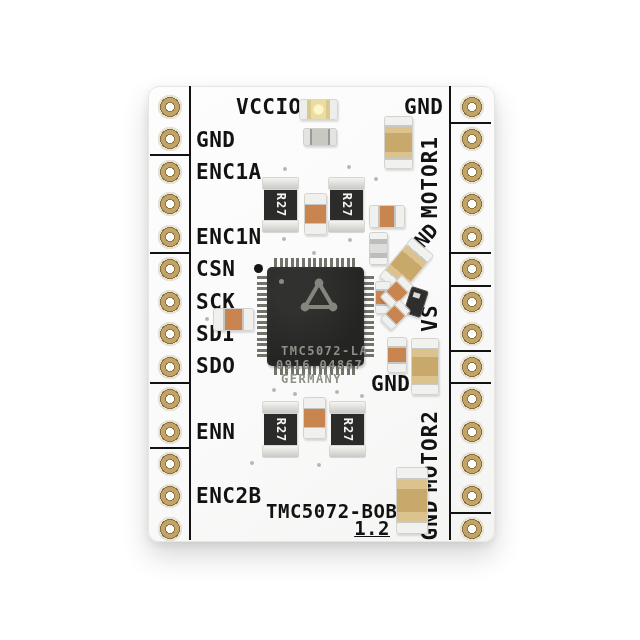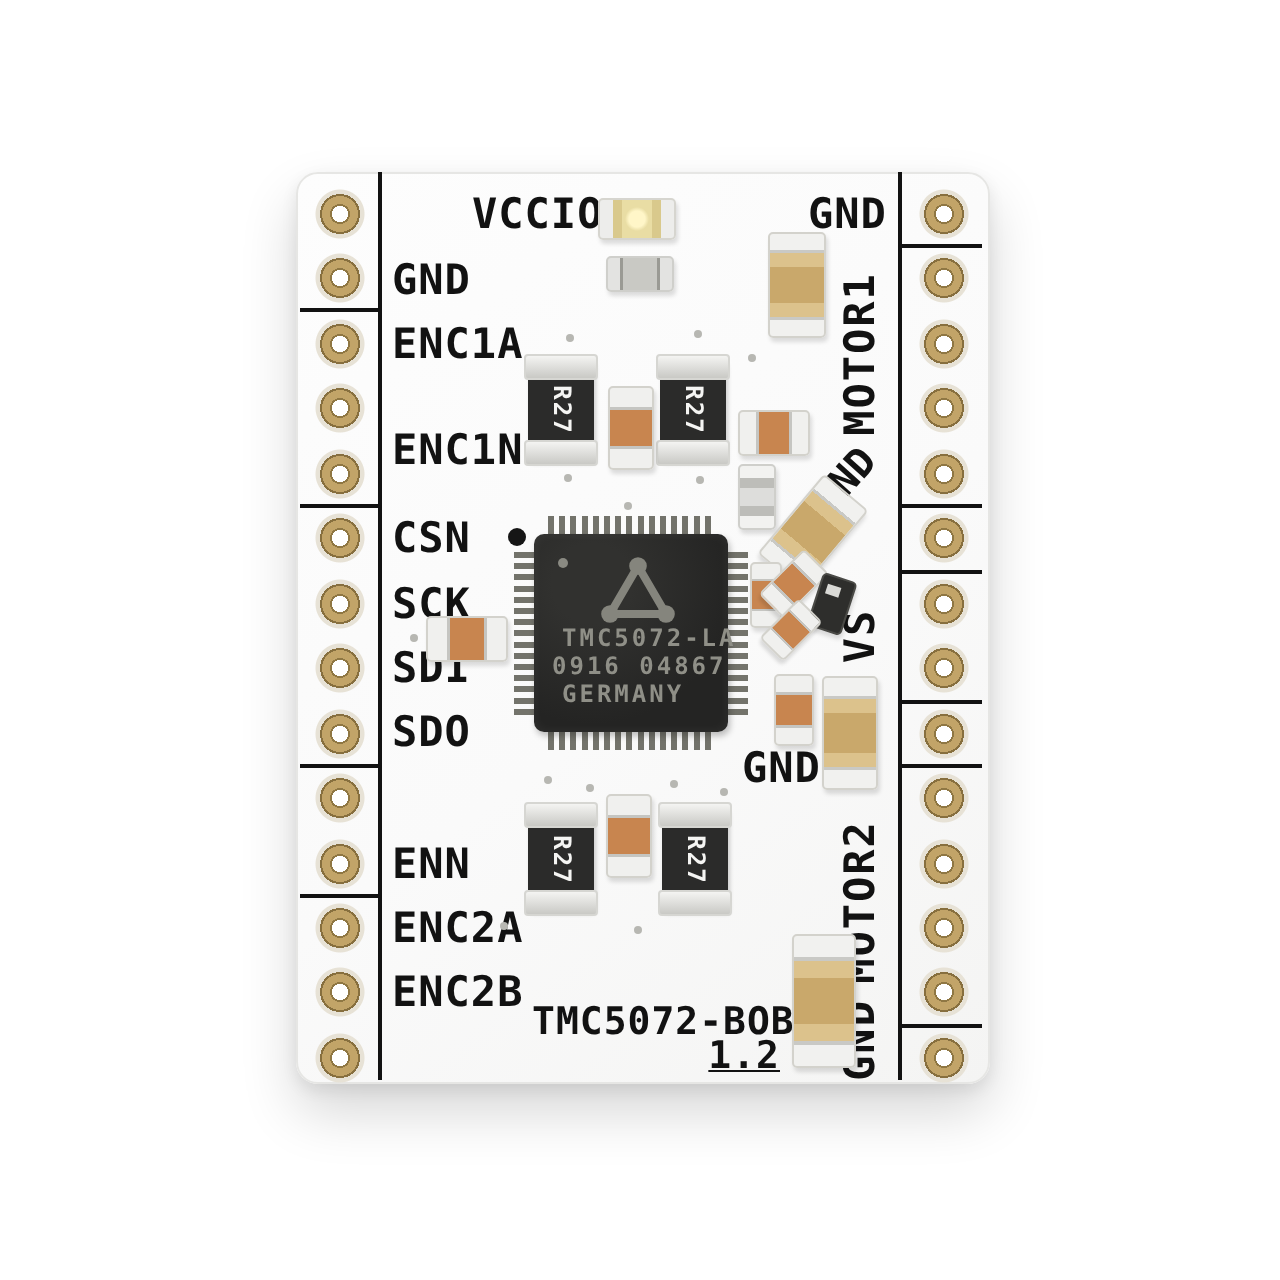--- a/index.html
+++ b/index.html
@@ -120,21 +120,21 @@
     background:repeating-linear-gradient(180deg, #73736b 0 3px, rgba(0,0,0,0) 3px 5.6px); }
   #ic-body {
     position:absolute; left:267px; top:267px; width:97px; height:99px;
     background: radial-gradient(circle at 30% 25%, #31312f 0 20%, var(--ic-body) 70%);
     border-radius:5px;
     box-shadow: inset 0 0 6px rgba(255,255,255,0.06), 1px 2px 3px rgba(0,0,0,0.25);
   }
   #ic-body .icdot { position:absolute; left:12px; top:12px; width:5px; height:5px; border-radius:50%; background:#8a8a82; }
   .ictext {
     position:absolute; color:var(--ic-text); font-size:12px; font-weight:bold;
-    letter-spacing:1.5px; white-space:nowrap;
+    letter-spacing:1.5px; white-space:nowrap;margin-top:32px;
   }
   #pin1-dot { position:absolute; left:254px; top:264px; width:9px; height:9px; border-radius:50%; background:#161616; }
   #ic-logo { position:absolute; left:299px; top:277px; }
 </style>
 </head>
 <body>
 
 <div id="stage">
 
   <div id="pcb">
@@ -156,27 +156,26 @@
   <div class="sline tick" style="left:450px;top:350px;width:41px;"></div>
   <div class="sline tick" style="left:450px;top:382px;width:41px;"></div>
   <div class="sline tick" style="left:450px;top:512px;width:41px;"></div>
 
   <div></div>
   <div></div>
 
   <div class="pinlabel" style="top:94px;margin-left:40px;">VCCIO</div>
   <div class="pinlabel" style="top:127px;">GND</div>
   <div class="pinlabel" style="top:159px;">ENC1A</div>
-  <div class="pinlabel" style="top:212px;">ENC1N</div>
+  <div class="pinlabel" style="top:224px;">ENC1N</div>
   <div class="pinlabel" style="top:256px;">CSN</div>
   <div class="pinlabel" style="top:289px;">SCK</div>
   <div class="pinlabel" style="top:321px;">SDI</div>
   <div class="pinlabel" style="top:353px;">SDO</div>
   <div class="pinlabel" style="top:419px;">ENN</div>
-  <div class="pinlabel" style="top:451px;">ENC2A</div>
   <div class="pinlabel" style="top:483px;">ENC2B</div>
 
   <div class="rlabel" style="left:404px;top:95px;">GND</div>
   <div class="vlabel" style="left:430px;top:177px;">MOTOR1</div>
   <div class="dlabel" style="left:422px;top:240px;">GND</div>
   <div class="vlabel" style="left:430px;top:318px;">VS</div>
   <div class="rlabel" style="left:371px;top:372px;">GND</div>
   <div class="vlabel" style="left:430px;top:451px;">MOTOR2</div>
   <div class="vlabel" style="left:430px;top:520px;">GND</div>
 

